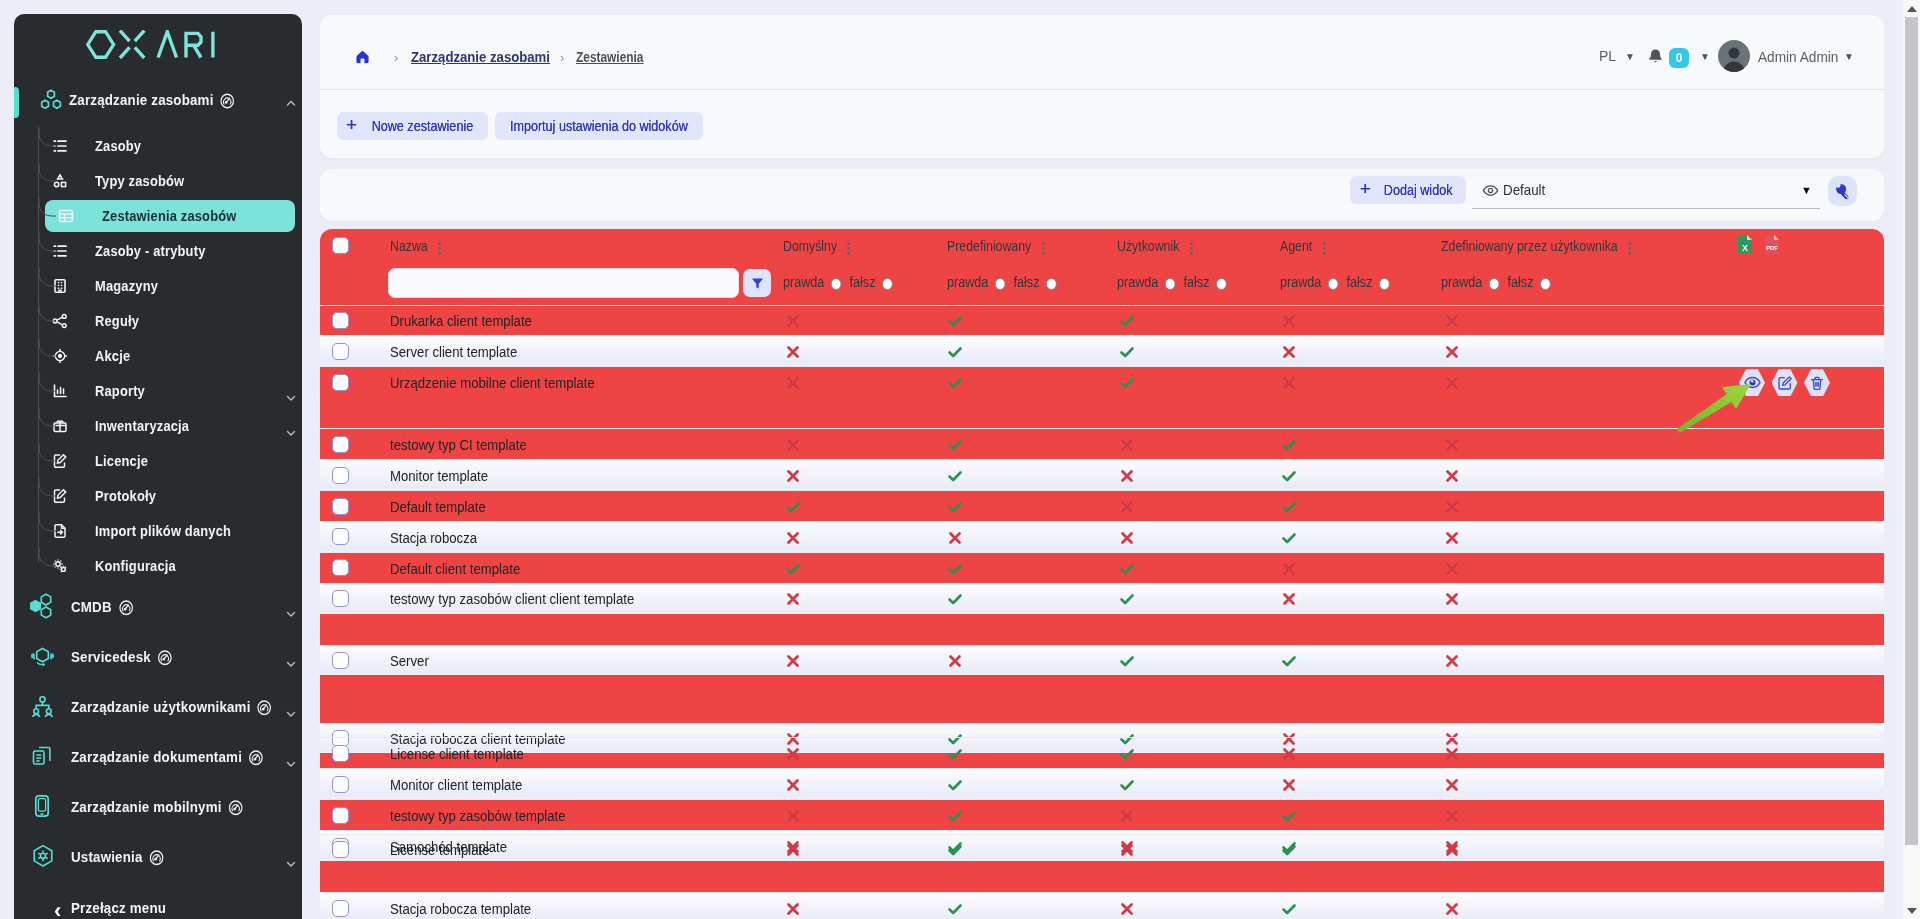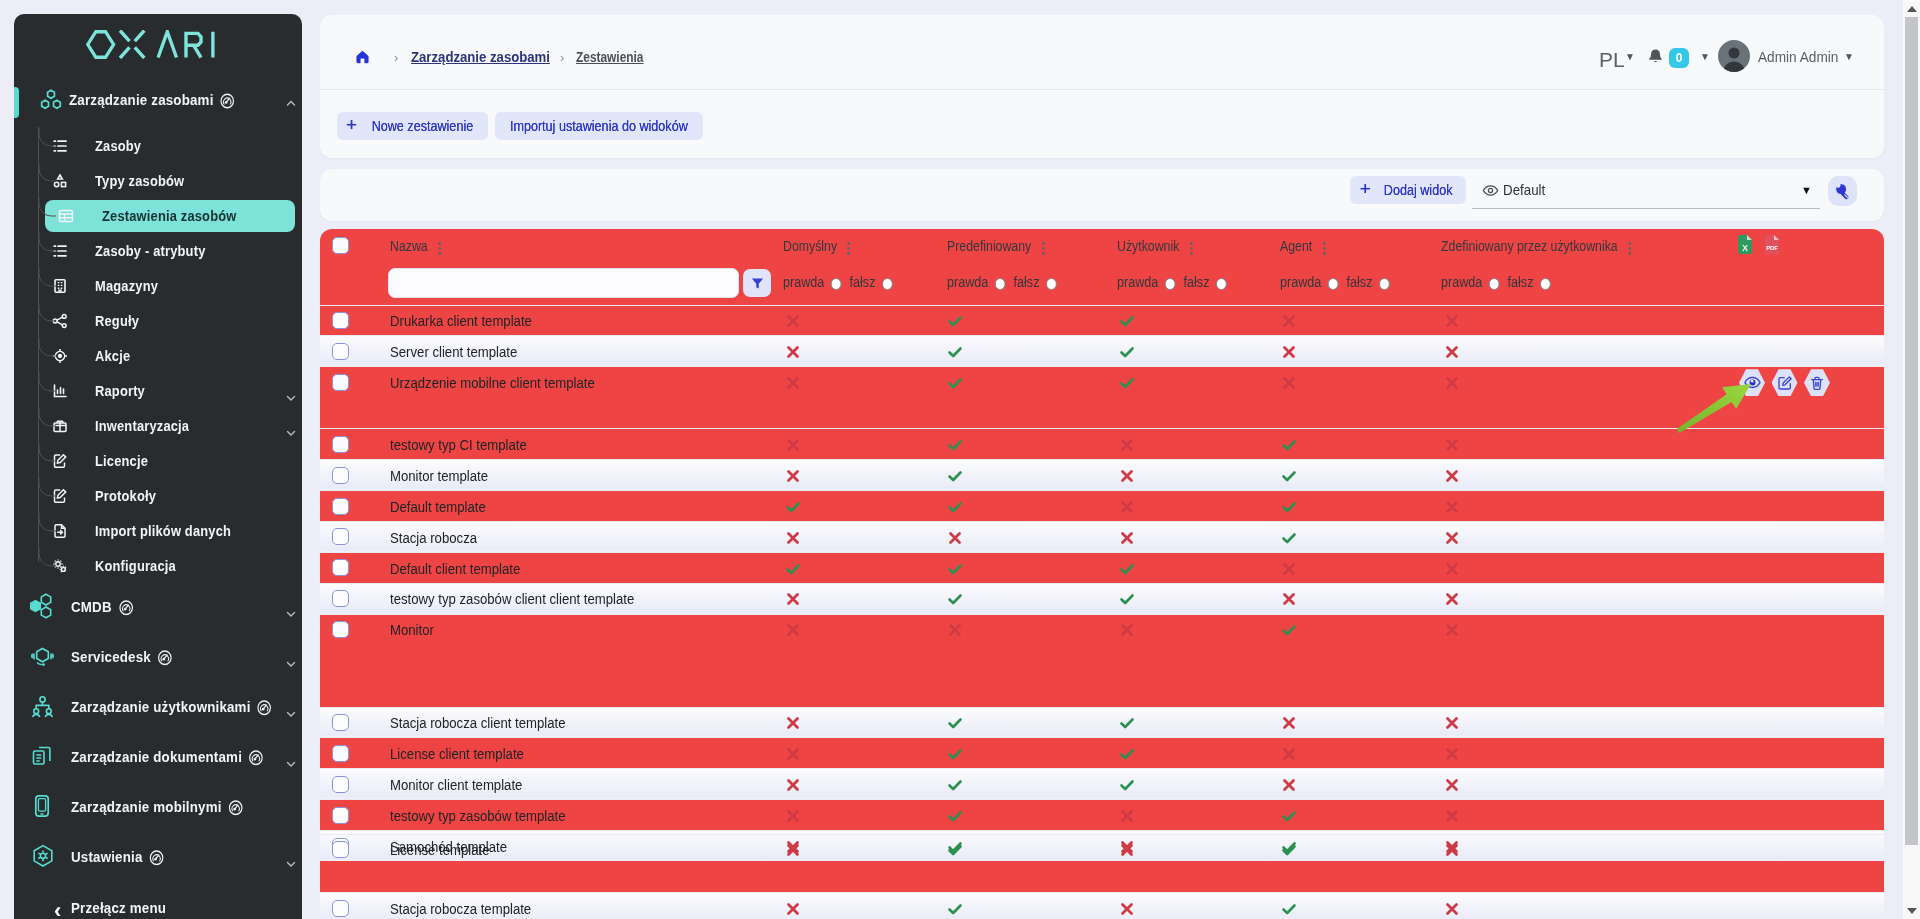--- a/index.html
+++ b/index.html
@@ -763,50 +763,50 @@
           <svg class="mk" width="14" height="14" viewBox="0 0 14 14">
             <path d="M2.5 2.5 L11.5 11.5 M11.5 2.5 L2.5 11.5" fill="none" stroke="#cf3b45" stroke-width="2.8" stroke-linecap="round"></path>
           </svg>
         </span>
         <span class="cmark" style="left:1132px">
           <svg class="mk" width="14" height="14" viewBox="0 0 14 14">
             <path d="M2.5 2.5 L11.5 11.5 M11.5 2.5 L2.5 11.5" fill="none" stroke="#cf3b45" stroke-width="2.8" stroke-linecap="round"></path>
           </svg>
         </span>
       </div>
-<div class="row" style="top:309.2px">
-        <span class="cb"></span>
-        <span class="rname">Monitor</span>
-        <span class="cmark" style="left:473px">
-          <svg class="mk" width="14" height="14" viewBox="0 0 14 14">
-            <path d="M2.5 2.5 L11.5 11.5 M11.5 2.5 L2.5 11.5" fill="none" stroke="#cf3b45" stroke-width="2.8" stroke-linecap="round"></path>
-          </svg>
-        </span>
-        <span class="cmark" style="left:635px">
-          <svg class="mk" width="14" height="14" viewBox="0 0 14 14">
-            <path d="M2.5 2.5 L11.5 11.5 M11.5 2.5 L2.5 11.5" fill="none" stroke="#cf3b45" stroke-width="2.8" stroke-linecap="round"></path>
-          </svg>
-        </span>
-        <span class="cmark" style="left:807px">
-          <svg class="mk" width="14" height="14" viewBox="0 0 14 14">
-            <path d="M2.5 2.5 L11.5 11.5 M11.5 2.5 L2.5 11.5" fill="none" stroke="#cf3b45" stroke-width="2.8" stroke-linecap="round"></path>
-          </svg>
-        </span>
-        <span class="cmark" style="left:969px">
-          <svg class="mk" width="16" height="16" viewBox="0 0 16 16">
-            <path d="M2.5 8.5 L6.2 12 L13.5 4.5" fill="none" stroke="#2a9150" stroke-width="2.6" stroke-linecap="round" stroke-linejoin="round"></path>
-          </svg>
-        </span>
-        <span class="cmark" style="left:1132px">
-          <svg class="mk" width="14" height="14" viewBox="0 0 14 14">
-            <path d="M2.5 2.5 L11.5 11.5 M11.5 2.5 L2.5 11.5" fill="none" stroke="#cf3b45" stroke-width="2.8" stroke-linecap="round"></path>
-          </svg>
-        </span>
-      </div>
-<div class="row even" style="top:402.0px">
+<div class="row even" style="top:340.1px">
+        <span class="cb"></span>
+        <span class="rname">Server</span>
+        <span class="cmark" style="left:473px">
+          <svg class="mk" width="14" height="14" viewBox="0 0 14 14">
+            <path d="M2.5 2.5 L11.5 11.5 M11.5 2.5 L2.5 11.5" fill="none" stroke="#cf3b45" stroke-width="2.8" stroke-linecap="round"></path>
+          </svg>
+        </span>
+        <span class="cmark" style="left:635px">
+          <svg class="mk" width="14" height="14" viewBox="0 0 14 14">
+            <path d="M2.5 2.5 L11.5 11.5 M11.5 2.5 L2.5 11.5" fill="none" stroke="#cf3b45" stroke-width="2.8" stroke-linecap="round"></path>
+          </svg>
+        </span>
+        <span class="cmark" style="left:807px">
+          <svg class="mk" width="16" height="16" viewBox="0 0 16 16">
+            <path d="M2.5 8.5 L6.2 12 L13.5 4.5" fill="none" stroke="#2a9150" stroke-width="2.6" stroke-linecap="round" stroke-linejoin="round"></path>
+          </svg>
+        </span>
+        <span class="cmark" style="left:969px">
+          <svg class="mk" width="16" height="16" viewBox="0 0 16 16">
+            <path d="M2.5 8.5 L6.2 12 L13.5 4.5" fill="none" stroke="#2a9150" stroke-width="2.6" stroke-linecap="round" stroke-linejoin="round"></path>
+          </svg>
+        </span>
+        <span class="cmark" style="left:1132px">
+          <svg class="mk" width="14" height="14" viewBox="0 0 14 14">
+            <path d="M2.5 2.5 L11.5 11.5 M11.5 2.5 L2.5 11.5" fill="none" stroke="#cf3b45" stroke-width="2.8" stroke-linecap="round"></path>
+          </svg>
+        </span>
+      </div>
+<div class="row even" style="top:418px">
         <span class="cb"></span>
         <span class="rname">Stacja robocza client template</span>
         <span class="cmark" style="left:473px">
           <svg class="mk" width="14" height="14" viewBox="0 0 14 14">
             <path d="M2.5 2.5 L11.5 11.5 M11.5 2.5 L2.5 11.5" fill="none" stroke="#cf3b45" stroke-width="2.8" stroke-linecap="round"></path>
           </svg>
         </span>
         <span class="cmark" style="left:635px">
           <svg class="mk" width="16" height="16" viewBox="0 0 16 16">
             <path d="M2.5 8.5 L6.2 12 L13.5 4.5" fill="none" stroke="#2a9150" stroke-width="2.6" stroke-linecap="round" stroke-linejoin="round"></path>
@@ -999,21 +999,21 @@
         <span class="cmark" style="left:1132px">
           <svg class="mk" width="14" height="14" viewBox="0 0 14 14">
             <path d="M2.5 2.5 L11.5 11.5 M11.5 2.5 L2.5 11.5" fill="none" stroke="#cf3b45" stroke-width="2.8" stroke-linecap="round"></path>
           </svg>
         </span>
       </div>
   </div>
 </div>
 
 <div id="topright">
-  <span style="position:absolute; left:19px; top:10px; font-size:21px; color:#5a6065;">PL</span>
+  <span style="position:absolute; left:19px; top:10px; font-size:14px; color:#5a6065;">PL</span>
   <span style="position:absolute; left:45px; top:13px; color:#4e5459; font-size:10px;">▼</span>
   <svg style="position:absolute; left:67px; top:9px;" width="17" height="19" viewBox="0 0 24 24">
       <path d="M12 2c-3.8 0-6.3 2.8-6.3 6.5 0 4-1.4 5.7-2.6 6.8-.4.4-.1 1.2.5 1.2h16.8c.6 0 .9-.8.5-1.2-1.2-1.1-2.6-2.8-2.6-6.8C18.3 4.8 15.8 2 12 2z" fill="#505559"></path>
       <path d="M9.8 18.5a2.3 2.3 0 0 0 4.4 0z" fill="#505559"></path>
     </svg>
   <span style="position:absolute; left:89px; top:10px; width:20px; height:20px; background:#35c7e8; border-radius:6px; color:#fff; font-size:12px; font-weight:700; text-align:center; line-height:20px;">0</span>
   <span style="position:absolute; left:120px; top:13px; color:#4e5459; font-size:10px;">▼</span>
   <span style="position:absolute; left:138px; top:2px; width:32px; height:32px; border-radius:50%; background:#69737a; overflow:hidden;">
     <svg width="32" height="32" viewBox="0 0 32 32">
         <circle cx="16" cy="13" r="5.5" fill="#32373c"></circle>

